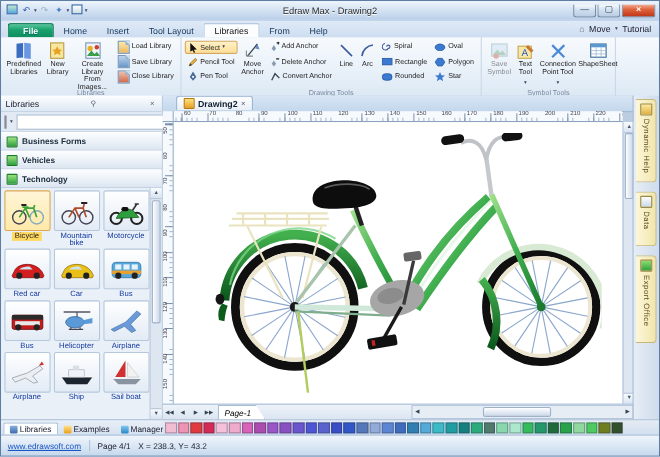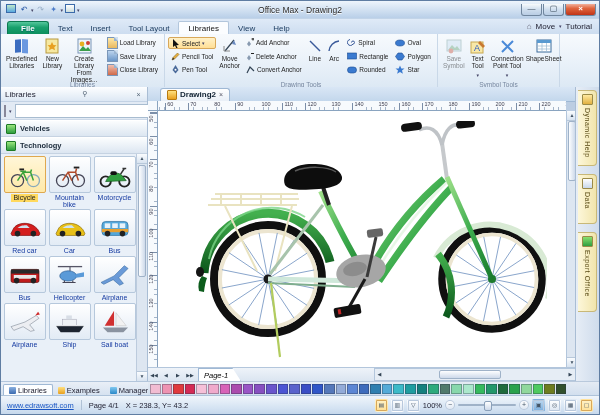--- a/index.html
+++ b/index.html
@@ -50,21 +50,21 @@
   .thumb{width:40px;height:35px;background:linear-gradient(#ffffff,#e2ebf5);border:1px solid #b6c8dc;border-radius:2px;display:flex;align-items:center;justify-content:center;}
   .cell.selected .thumb{background:linear-gradient(#fff6d8,#ffe9a8);border:1px solid #dfa84e;}
   .clbl{font-size:7px;color:#1338a0;text-align:center;line-height:7px;margin-top:1px;min-height:8px;}
   .cell.selected .clbl{background:#ffd95e;color:#222;padding:0 2px;}
   .vscr{position:absolute;right:0;top:0;bottom:0;width:10px;background:#dde6f1;border-left:1px solid #bccbdd;}
   .scrbtn{height:9px;font-size:5px;text-align:center;line-height:9px;color:#456;background:linear-gradient(#fafcfe,#d8e3f0);border-bottom:1px solid #b8c8da;}
   .scrbtn.b{position:absolute;bottom:0;left:0;right:0;border-top:1px solid #b8c8da;border-bottom:none;}
   .scrthumb{position:absolute;left:1px;right:1px;border-radius:2px;background:linear-gradient(90deg,#fdfeff,#cdd9ea);border:1px solid #9fb2c8;}
   
   .canvas{position:absolute;left:147px;top:86px;width:429px;height:294px;background:#bccde2;box-sizing:border-box;}
-  .doctabs{height:14px;background:linear-gradient(#d9e6f5,#c3d7ec);border-bottom:1px solid #9fb8d4;display:flex;align-items:center;padding-left:12px;}
+  .doctabs{height:14px;background:linear-gradient(#d9e6f5,#c3d7ec);border-bottom:1px solid #9fb8d4;display:flex;align-items:flex-start;padding-left:12px;}
   .doctab{background:linear-gradient(#ffffff,#e9eff7);border:1px solid #9fb8d4;border-bottom:none;border-radius:3px 3px 0 0;display:flex;align-items:center;gap:3px;font-size:8px;font-weight:bold;color:#123;padding:1px 6px;}
   .dticon{width:8px;height:8px;background:linear-gradient(#ffe080,#e8a020);border:1px solid #b87a10;border-radius:1px;}
   .dtclose{font-size:7px;color:#556;font-weight:normal;}
   .corner{position:absolute;left:0;top:14px;width:10px;height:10px;background:#f4f8fc;border-right:1px solid #8aa4c0;border-bottom:1px solid #8aa4c0;box-sizing:border-box;}
   .hruler{position:absolute;left:10px;top:14px;right:11px;height:10px;background:#f7fafd;border-bottom:1px solid #8aa4c0;box-sizing:border-box;
     background-image:repeating-linear-gradient(90deg,#7b8ea8 0 .7px,transparent .7px 23.4px),repeating-linear-gradient(90deg,#a4b4c8 0 .6px,transparent .6px 4.68px);
     background-size:100% 7px,100% 3px;background-position:7px 100%,7px 100%;background-repeat:repeat-x,repeat-x;overflow:hidden;}
   .hruler span{position:absolute;top:0;font-size:6px;color:#445;transform:scale(.92);}
   .vruler{position:absolute;left:0;top:24px;width:10px;bottom:14px;background:#f7fafd;border-right:1px solid #8aa4c0;box-sizing:border-box;
     background-image:repeating-linear-gradient(180deg,#7b8ea8 0 .7px,transparent .7px 23.2px),repeating-linear-gradient(180deg,#a4b4c8 0 .6px,transparent .6px 4.64px);
@@ -109,36 +109,36 @@
     <div class="qat">
       <div class="qbtn"><span class="sq"></span></div>
       <div class="qbtn">↶</div>
       <div class="caret">▾</div>
       <div class="qbtn" style="color:#9ab0c8">↷</div>
       <div class="qbtn" style="color:#4a7ac8">✦</div>
       <div class="caret">▾</div>
       <div class="qbtn"><span class="sq" style="background:linear-gradient(#fff,#cdd)"></span></div>
       <div class="caret">▾</div>
     </div>
-    <div class="apptitle">Office Max - Drawing2</div>
+    <div class="apptitle">Edraw Max - Drawing2</div>
     <div class="winbtns">
       <div class="wbtn">—</div>
       <div class="wbtn">▢</div>
       <div class="wbtn close">×</div>
     </div>
   </div>
 
   <div class="tabrow">
     <div class="filetab">File</div>
     <div id="menu-tabs" style="display:flex;align-items:flex-end;">
-        <div class="rtab">Text</div>
+        <div class="rtab">Home</div>
         <div class="rtab">Insert</div>
         <div class="rtab">Tool Layout</div>
         <div class="rtab active">Libraries</div>
-        <div class="rtab">View</div>
+        <div class="rtab">From</div>
         <div class="rtab">Help</div>
       </div>
     <div class="tabrow-right">
       <span style="color:#667">⌂</span>
       <span>Move</span>
       <span class="caret">▾</span>
       <span>Tutorial</span>
     </div>
   </div>
 
@@ -363,20 +363,24 @@
           <i></i>
           <i></i>
           <i></i>
           <i></i>
         </span>
       <span class="caret">▾</span>
       <input class="sbinput" value="" style="">
       <span class="gobtn">▶</span>
     </div>
     <div id="sb-cats">
+        <div class="cat">
+          <span class="catic"></span>
+          <span>Business Forms</span>
+        </div>
         <div class="cat">
           <span class="catic"></span>
           <span>Vehicles</span>
         </div>
         <div class="cat">
           <span class="catic"></span>
           <span>Technology</span>
         </div>
       </div>
     <div class="gridwrap">
@@ -759,30 +763,15 @@
       <div class="swatch" style="background: rgb(78, 202, 96);"></div>
       <div class="swatch" style="background: rgb(110, 125, 32);"></div>
       <div class="swatch" style="background: rgb(50, 80, 44);"></div>
     </div>
 
   <div class="statusbar">
     <span class="slink">www.edrawsoft.com</span>
     <span class="sep"></span>
     <span>Page 4/1</span>
     <span>X = 238.3, Y= 43.2</span>
-    <div class="zoomctrl">
-      <span class="zic on">▤</span>
-      <span class="zic">▥</span>
-      <span class="zic">▽</span>
-      <span>100%</span>
-      <span class="round">−</span>
-      <span class="track">
-          <span class="knob"></span>
-        </span>
-      <span class="round">+</span>
-      <span class="zic" style="background:linear-gradient(#bcd8f0,#7aaede)">▣</span>
-      <span class="zic">◎</span>
-      <span class="zic">▦</span>
-      <span class="zic on">▢</span>
-    </div>
   </div>
 
 </div>
 
 </body></html>

